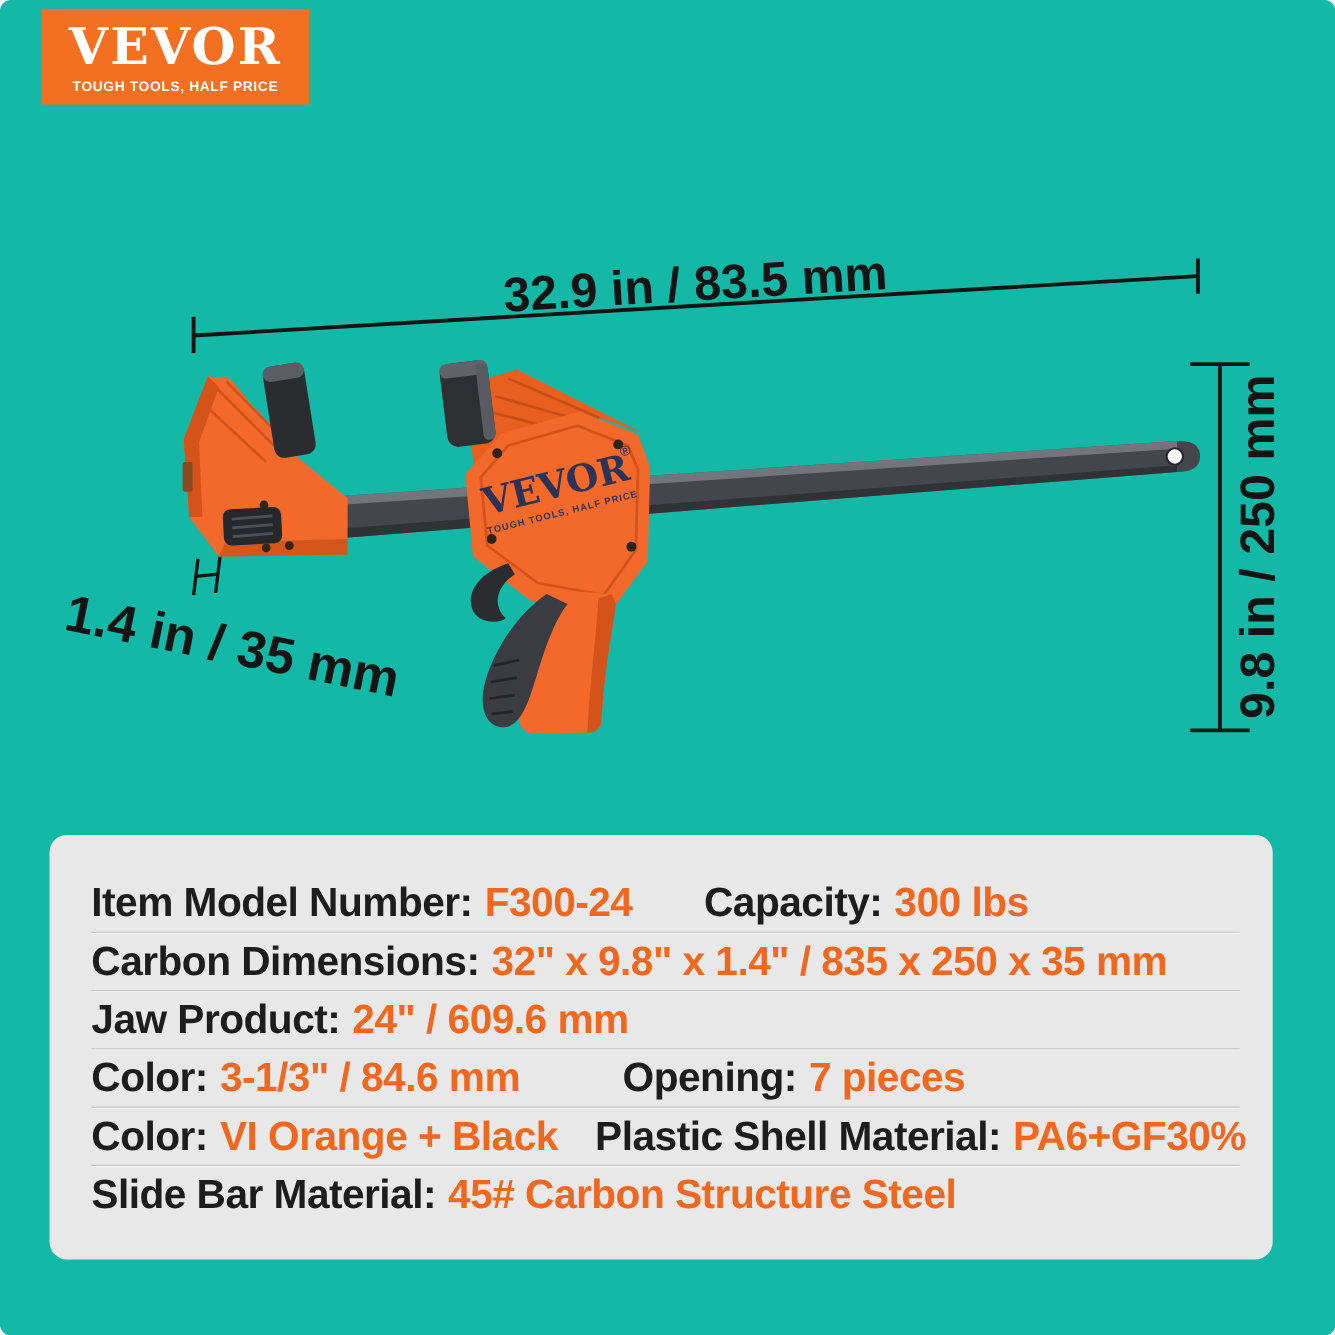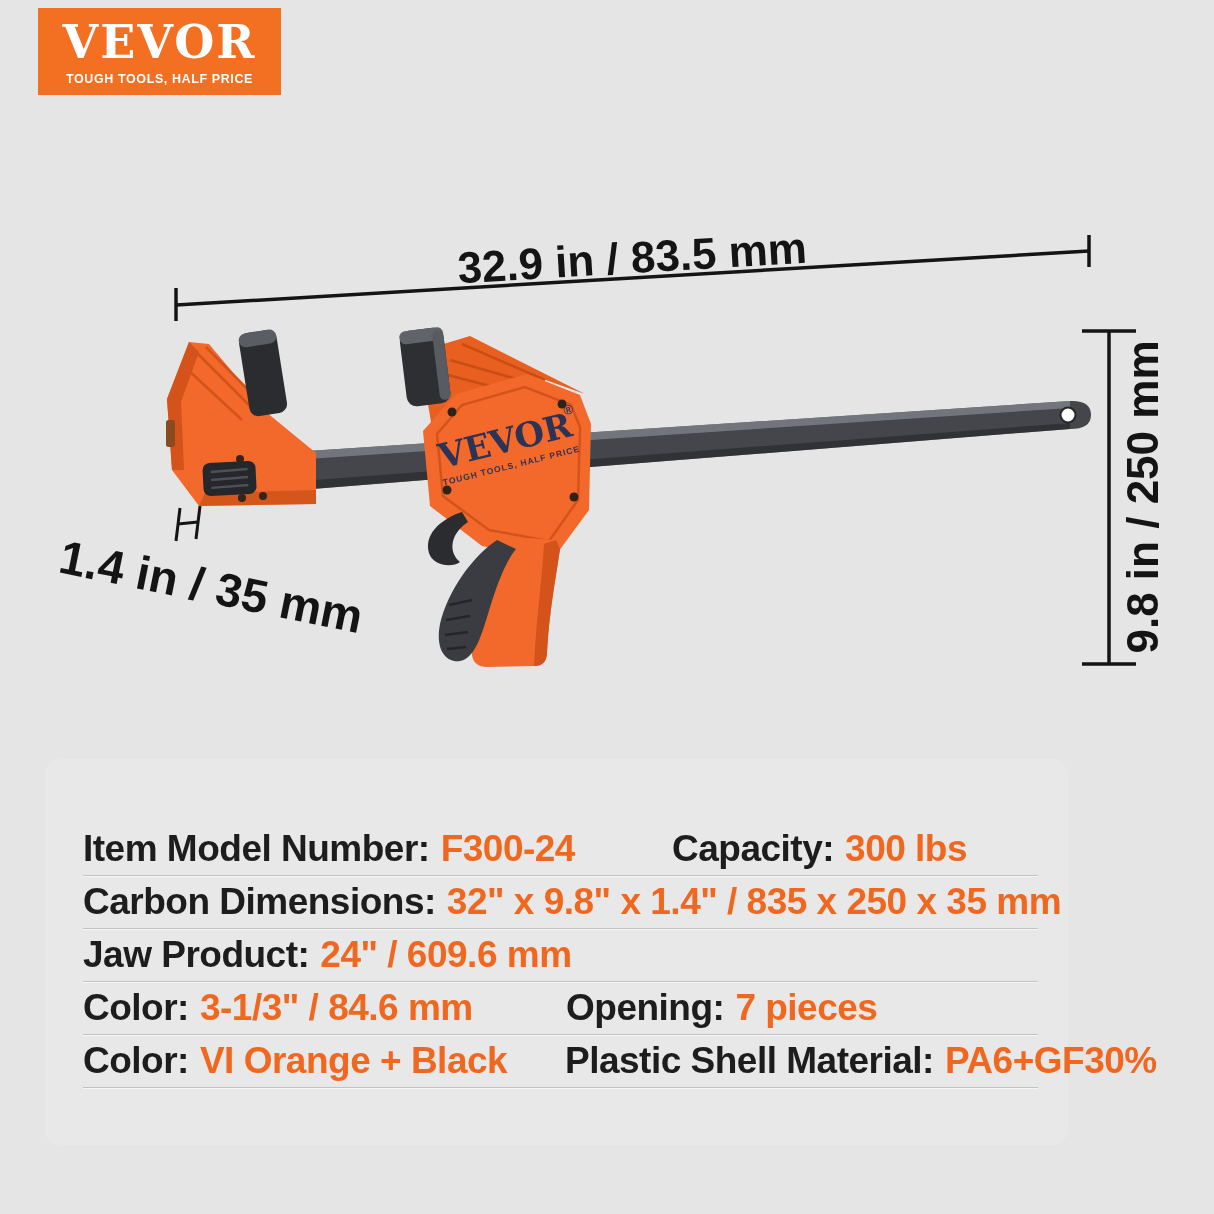--- a/index.html
+++ b/index.html
@@ -1,51 +1,52 @@
 <!DOCTYPE html>
 <html><head>
 <meta charset="utf-8">
 <style>
   html,body{margin:0;padding:0;background:#fff;}
   #stage{
-    position:relative;width:1214px;height:1214px;background:#e5e5e5;overflow:hidden;
+    position:relative;width:1214px;height:1214px;background:#14b8a6;overflow:hidden;
     font-family:"Liberation Sans", sans-serif;
+    border-radius:10px;
   }
   
   .logo{
     position:absolute;left:38px;top:8px;width:243px;height:87px;
     background:#F36F21;color:#fff;display:flex;flex-direction:column;
     align-items:center;justify-content:center;text-align:center;
   }
   .logo .brand{
     font-family:"DejaVu Serif", serif;font-weight:bold;font-size:46px;
     letter-spacing:2px;line-height:1;margin-top:2px;
   }
   .logo .tagline{
     font-size:12.5px;font-weight:bold;letter-spacing:.6px;margin-top:7px;white-space:nowrap;
   }
   
   .illustration{position:absolute;left:0;top:0;width:1214px;height:760px;}
   
   .panel{
-    position:absolute;left:45px;top:759px;width:1023px;height:386px;
+    position:absolute;left:45px;top:759px;width:1112px;height:386px;
     background:#e8e8e8;border-radius:16px;box-sizing:border-box;
-    padding:64px 30px 22px 38px;
+    padding:36px 30px 22px 38px;
   }
   .spec-row{
     position:relative;height:52px;line-height:52px;white-space:nowrap;
     font-size:37px;font-weight:bold;letter-spacing:-0.5px;
   }
   .spec-row.bordered{border-bottom:1px solid #c2c2c4;box-shadow:0 1px 0 #f6f6f6;}
   .spec-label{color:#1d1d1d;margin-right:11px;}
   .spec-value{color:#f0681f;}
   .pair2{position:absolute;top:0;}
-  .row1 .pair2{left:557px;margin-left:32px;}
+  .row1 .pair2{left:557px;}
   .row4 .pair2{left:483px;}
-  .row5 .pair2{left:482px;}
+  .row5 .pair2{left:458px;}
 </style>
 </head>
 <body>
 
 <div id="stage">
 
   <div class="logo">
     <div class="brand">VEVOR</div>
     <div class="tagline">TOUGH TOOLS, HALF PRICE</div>
   </div>
@@ -176,15 +177,20 @@
 
     <div class="spec-row row5 bordered">
       <span>
         <span class="spec-label">Color:</span><span class="spec-value">VI Orange + Black</span>
       </span>
       <span class="pair2">
         <span class="spec-label">Plastic Shell Material:</span><span class="spec-value">PA6+GF30%</span>
       </span>
     </div>
 
+    <div class="spec-row row6">
+      <span>
+        <span class="spec-label">Slide Bar Material:</span><span class="spec-value">45# Carbon Structure Steel</span>
+      </span>
+    </div>
 
   </div>
 </div>
 
 </body></html>

